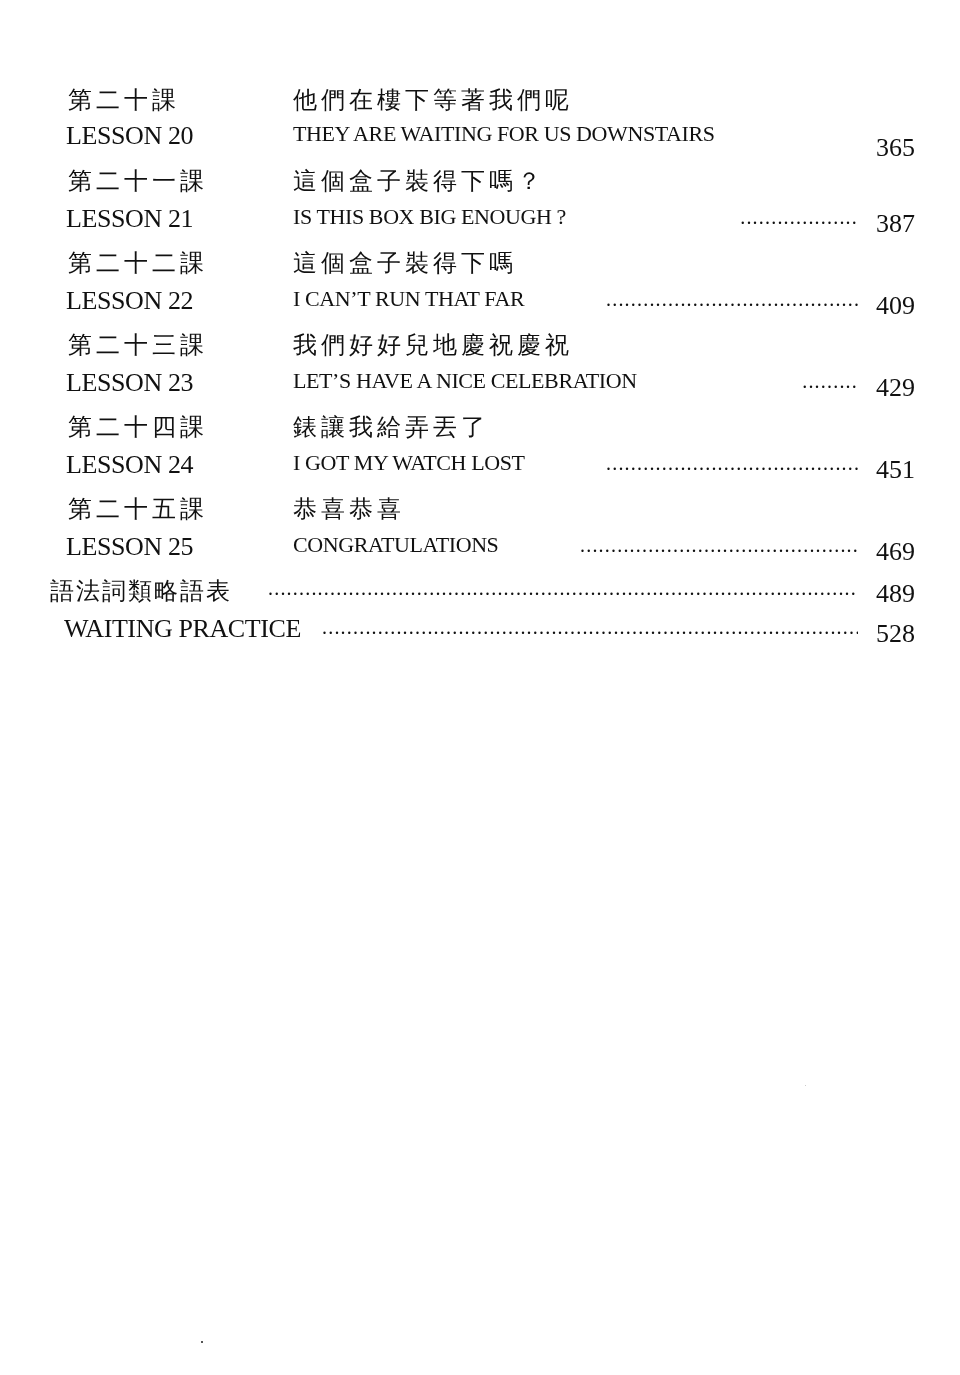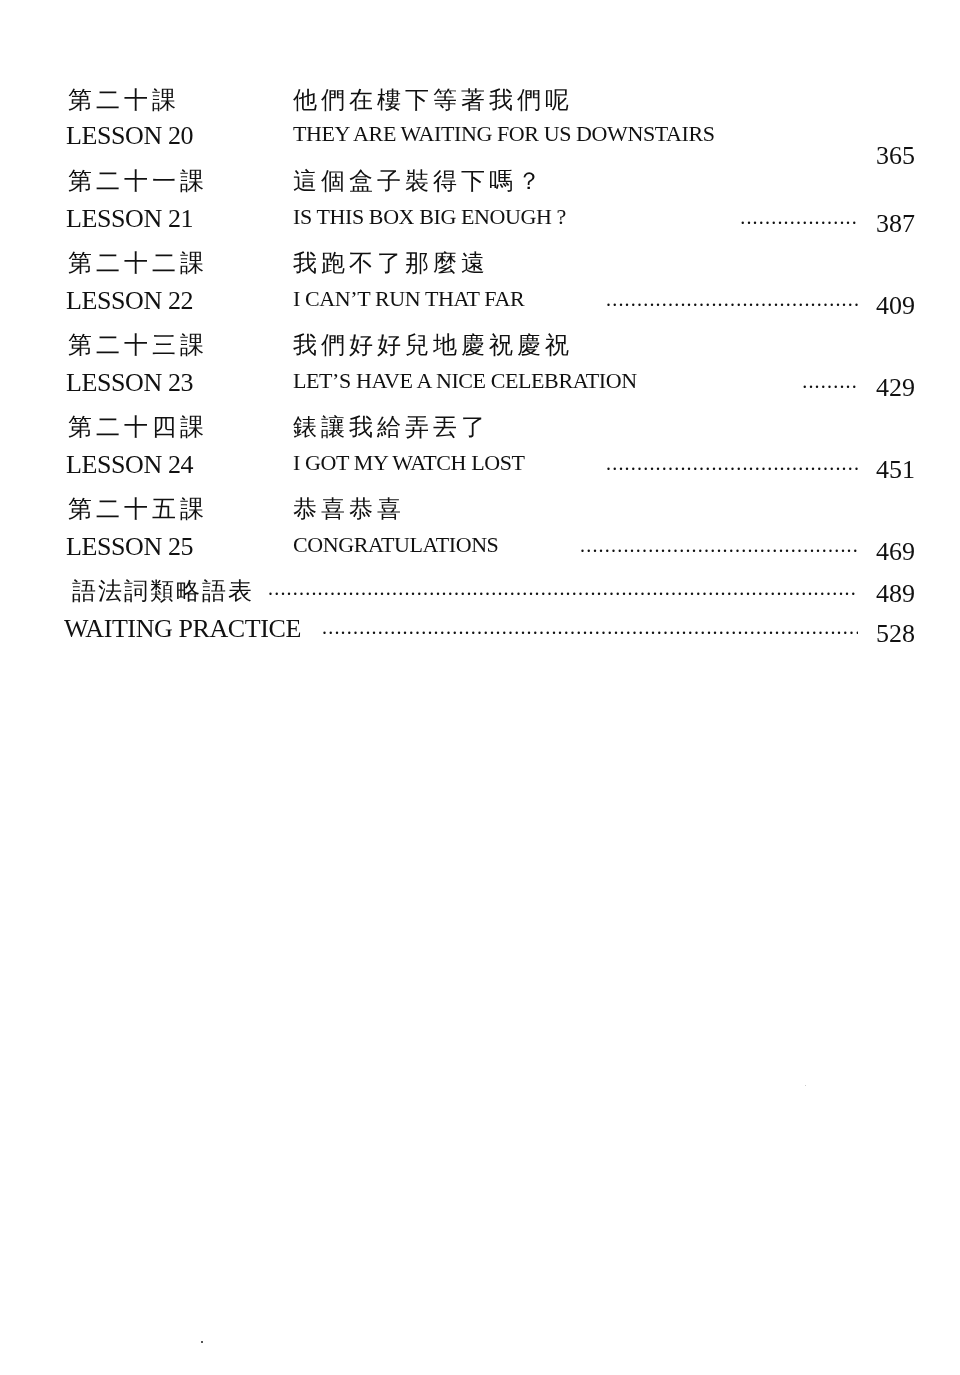--- a/index.html
+++ b/index.html
@@ -81,37 +81,37 @@
 
 <div class="toc">
 
   <div class="row" style="top:84px;">
     <span class="cn-label">第二十課</span>
     <span class="cn-title">他們在樓下等著我們呢</span>
   </div>
   <div class="row" style="top:121px;">
     <span class="en-label">LESSON 20</span>
     <span class="en-title">THEY ARE WAITING FOR US DOWNSTAIRS</span>
-    <span class="page-num" style="top:20px;font-family:Liberation Serif, serif;">365</span>
+    <span class="page-num" style="top:12px;font-family:Liberation Serif, serif;">365</span>
   </div>
 
   <div class="row" style="top:165px;">
     <span class="cn-label">第二十一課</span>
     <span class="cn-title">這個盒子裝得下嗎？</span>
   </div>
   <div class="row" style="top:204px;padding-left:44px;">
     <span class="en-label">LESSON 21</span>
     <span class="en-title">IS THIS BOX BIG ENOUGH ?</span>
     <span class="leader" style="left:692px; width:166px; top:2px;">...................</span>
     <span class="page-num" style="top:5px;">387</span>
   </div>
 
   <div class="row" style="top:247px;">
     <span class="cn-label">第二十二課</span>
-    <span class="cn-title">我跑不了那麼遠</span>
+    <span class="cn-title">這個盒子裝得下嗎</span>
   </div>
   <div class="row" style="top:286px;text-decoration:underline;">
     <span class="en-label">LESSON 22</span>
     <span class="en-title">I CAN’T RUN THAT FAR</span>
     <span class="leader" style="left:606px; width:252px; top:2px;">...........................................</span>
     <span class="page-num" style="top:5px;">409</span>
   </div>
 
   <div class="row" style="top:329px;">
     <span class="cn-label">第二十三課</span>
@@ -140,21 +140,21 @@
     <span class="cn-title">恭喜恭喜</span>
   </div>
   <div class="row" style="top:532px;">
     <span class="en-label">LESSON 25</span>
     <span class="en-title">CONGRATULATIONS</span>
     <span class="leader" style="left:580px; width:278px; top:2px;">..............................................</span>
     <span class="page-num" style="top:5px;">469</span>
   </div>
 
   <div class="row" style="top:575px;">
-    <span class="cn-label" style="left:72px; letter-spacing:2px;text-align:center;">語法詞類略語表</span>
+    <span class="cn-label" style="left:50px; letter-spacing:2px;text-align:center;">語法詞類略語表</span>
     <span class="leader" style="left:268px; width:590px; top:2px;">............................................................................................................................................</span>
     <span class="page-num" style="top:4px;">489</span>
   </div>
 
   <div class="row" style="top:614px;">
     <span class="en-label" style="left:64px;">WAITING PRACTICE</span>
     <span class="leader" style="left:322px; width:536px; top:2px;">................................................................................................................................................</span>
     <span class="page-num" style="top:5px;text-align:right;">528</span>
   </div>
 </div>

